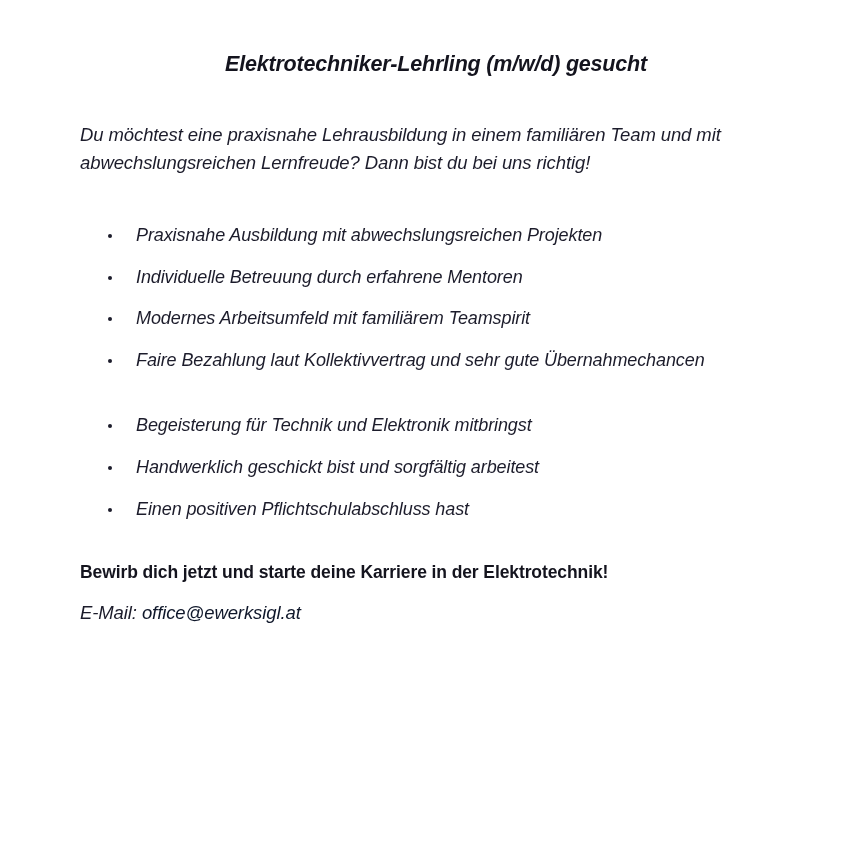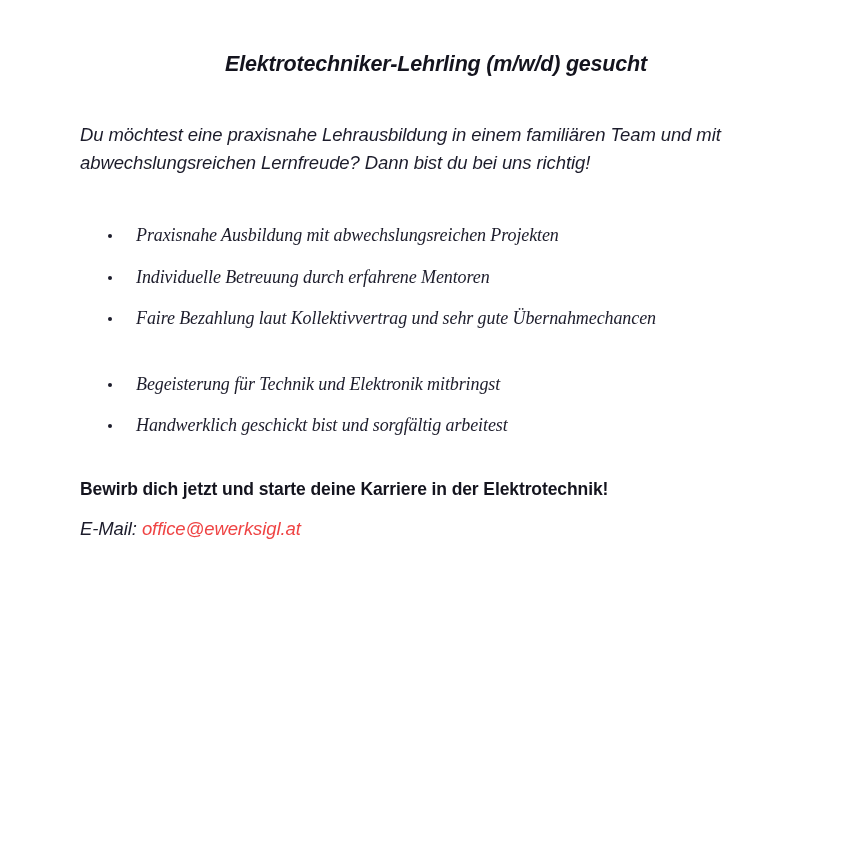--- a/index.html
+++ b/index.html
@@ -58,21 +58,20 @@
     font-weight: bold;
     font-style: italic;
     margin: 0 0 16px 0;
     color: #14141e;
     letter-spacing: -0.1px;
   }
   ul.bullets {
     list-style: none;
     margin: 0 0 40px 0;
     padding: 0;
-    font-family: Liberation Serif, serif;
   }
   ul.bullets li {
     position: relative;
     font-size: 18px;
     font-style: italic;
     line-height: 1.42;
     padding-left: 56px;
     margin-bottom: 16px;
     color: #1c1c2b;
     letter-spacing: -0.1px;
@@ -97,21 +96,21 @@
     color: #14141e;
     letter-spacing: -0.1px;
   }
   .email-line {
     font-size: 18.5px;
     font-style: italic;
     color: #1c1c2b;
     letter-spacing: -0.1px;
   }
   .email-link {
-    color: #ef4444;
+    color: #0f172a;
     text-decoration: none;
   }
 </style>
 </head>
 <body>
 
 <div class="page">
 
   <div class="logo-fragment">
     <svg width="200" height="60" viewBox="0 0 200 60" xmlns="http://www.w3.org/2000/svg" aria-hidden="true">
@@ -122,26 +121,28 @@
 
   <div class="content">
 
     <h1 class="doc-title">Elektrotechniker-Lehrling (m/w/d) gesucht</h1>
 
     <p class="intro">Du möchtest eine praxisnahe Lehrausbildung in einem familiären Team und mit abwechslungsreichen Lernfreude? Dann bist du bei uns richtig!</p>
 
     <ul class="bullets">
       <li>Praxisnahe Ausbildung mit abwechslungsreichen Projekten</li>
       <li>Individuelle Betreuung durch erfahrene Mentoren</li>
+      <li>Modernes Arbeitsumfeld mit familiärem Teamspirit</li>
       <li>Faire Bezahlung laut Kollektivvertrag und sehr gute Übernahmechancen</li>
     </ul>
 
     <ul class="bullets">
       <li>Begeisterung für Technik und Elektronik mitbringst</li>
       <li>Handwerklich geschickt bist und sorgfältig arbeitest</li>
+      <li>Einen positiven Pflichtschulabschluss hast</li>
     </ul>
 
     <p class="cta">Bewirb dich jetzt und starte deine Karriere in der Elektrotechnik!</p>
 
     <p class="email-line">
       <span>E-Mail:</span>
       <a class="email-link" href="#">office@ewerksigl.at</a>
     </p>
 
   </div>

